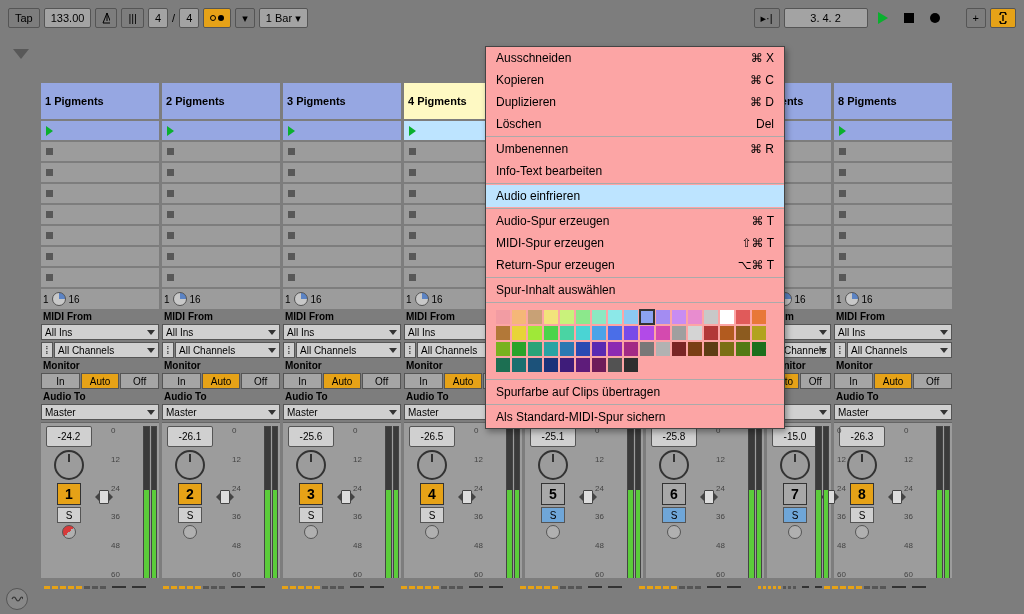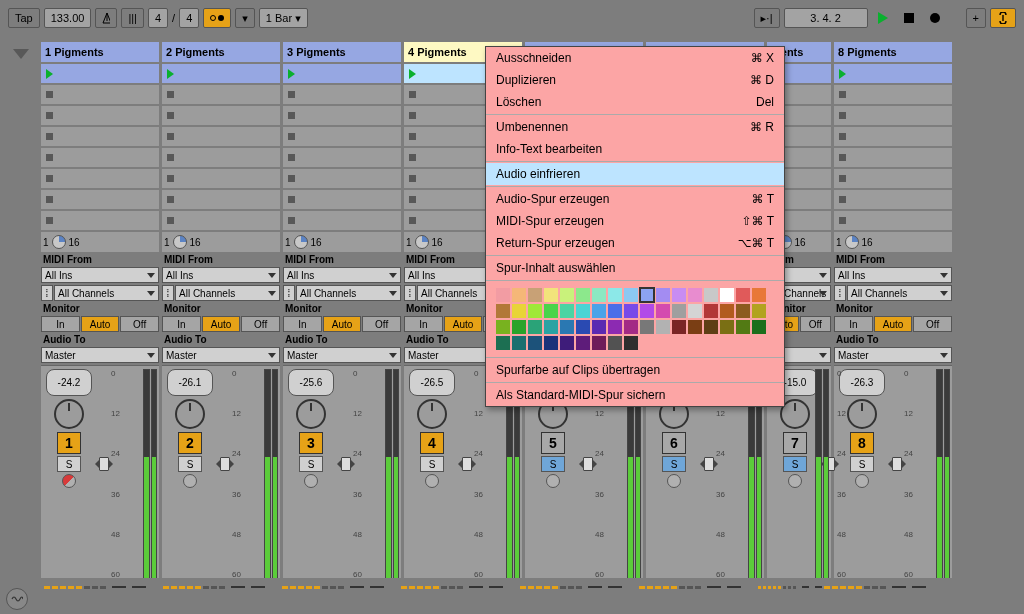--- a/index.html
+++ b/index.html
@@ -15,21 +15,21 @@
 .stop-btn { width: 10px; height: 10px; background: #000; }
 .rec-btn { width: 10px; height: 10px; background: #000; border-radius: 50%; }
 .toolbar .yellow { background: #e6a217 }
 
 
 .tracks { display: flex; height: 550px; padding: 6px 4px 4px 4px; gap: 3px; overflow: hidden; }
 .track { width: 118px; background: #7d7d7d; display: flex; flex-direction: column; gap: 2px; }
 .track-left { width: 34px; display:flex; flex-direction:column; align-items:center; padding-top:4px; }
 .track-left .tri { width:0;height:0;border-left:10px solid #585858;border-top:8px solid transparent;border-bottom:8px solid transparent; transform:rotate(90deg); }
 
-.track-header { height: 20px; display: flex; align-items: center; padding: 0 4px; font-weight: bold; color: #000; }
+.track-header { height: 36px; display: flex; align-items: center; padding: 0 4px; font-weight: bold; color: #000; margin-top: 41px; }
 .hc { background: #96a7e2; }
 .hc-sel { background: #fef9c3; }
 .clip-slot { height: 19px; display: flex; align-items: center; }
 .clip-slot .launch { width: 16px; height: 16px; display: flex; align-items: center; justify-content: center; margin-right: 2px; }
 .clip-slot .launch .p { width:0;height:0;border-left:7px solid #0ab02e;border-top:5px solid transparent;border-bottom:5px solid transparent; }
 .clip-slot .launch .sq { width:7px;height:7px;background:#585858; }
 .clip-slot.blue { background:#96a7e2; }
 .clip-slot.sel { background:#bde4ff; }
 .clip-slot.gray { background:#9c9c9c; }
 
@@ -44,21 +44,21 @@
 .dd-row .pre { width:12px; text-align:center; background:#d0d0d0; border:1px solid #555; font-size:10px; display:flex;align-items:center;justify-content:center; }
 .dd-row .dd { flex:1; }
 
 .mon-row { display:flex; gap:1px; }
 .mon-row div { flex:1; height:16px; border:1px solid #555; display:flex;align-items:center;justify-content:center; font-size:10px; background:#a5a5a5; }
 .mon-row .act { background:#e6a217; }
 
 .mix { flex:1; background:#9c9c9c; border-top:1px solid #666; padding:3px 2px; display:flex; gap:2px; }
 .mix-l { width:52px; display:flex; flex-direction:column; align-items:center; gap:1px; }
 .mix-r { flex:1; position:relative; }
-.db { width:46px; height:27px; background:#d0d0d0; border:1px solid #555; border-radius:8px; font-size:10px; display:flex;align-items:center;justify-content:center; }
+.db { width:46px; height:21px; background:#d0d0d0; border:1px solid #555; border-radius:2px; font-size:10px; display:flex;align-items:center;justify-content:center; }
 .knob { width:30px;height:30px;border-radius:50%;border:2px solid #333; position:relative; margin:2px 0; }
 .knob::after { content:""; position:absolute; left:50%; top:2px; width:2px; height:8px; background:#333; transform:translateX(-50%); }
 .num-btn { width:24px;height:22px;background:#e6a217;border:1px solid #333;font-size:14px;font-weight:bold;display:flex;align-items:center;justify-content:center; }
 .solo-btn { width:24px;height:16px;background:#d0d0d0;border:1px solid #555;font-size:10px;display:flex;align-items:center;justify-content:center;margin-top:1px; }
 .circle { width:14px;height:14px;border-radius:50%;background:#b0b0b0;border:1px solid #555;margin-top:1px; }
 .circle.rec { background:linear-gradient(135deg,#d83a3a 50%, #b0b0b0 50%); }
 .meter { position:absolute; right:0; top:0; width:14px; height:100%; display:flex; gap:1px; }
 .meter div { flex:1; background:linear-gradient(to top, #5bcc3a 0 58%, #3a3a3a 58% 100%); border:1px solid #444; }
 .scale { position:absolute; left:14px; top:0; width:20px; font-size:8px; color:#444; display:flex;flex-direction:column;justify-content:space-between; height:100%; }
 .fader { position:absolute; left:2px; top:42%; width:10px; height:14px; background:#ddd; border:1px solid #444; border-radius:1px; }
@@ -923,20 +923,24 @@
 <div class="round-btn">
   <svg viewBox="0 0 12 12">
       <path d="M1 6 Q3 2 5 6 T9 6 T12 6" stroke="#333" fill="none" stroke-width="1.2"></path>
     </svg>
 </div>
 
 <div class="ctx">
   <div class="ctx-item">
       <span>Ausschneiden</span>
       <span>⌘ X</span>
+    </div>
+  <div class="ctx-item">
+      <span>Kopieren</span>
+      <span>⌘ C</span>
     </div>
   <div class="ctx-item">
       <span>Duplizieren</span>
       <span>⌘ D</span>
     </div>
   <div class="ctx-item">
       <span>Löschen</span>
       <span>Del</span>
     </div>
   <div class="ctx-sep"></div>

